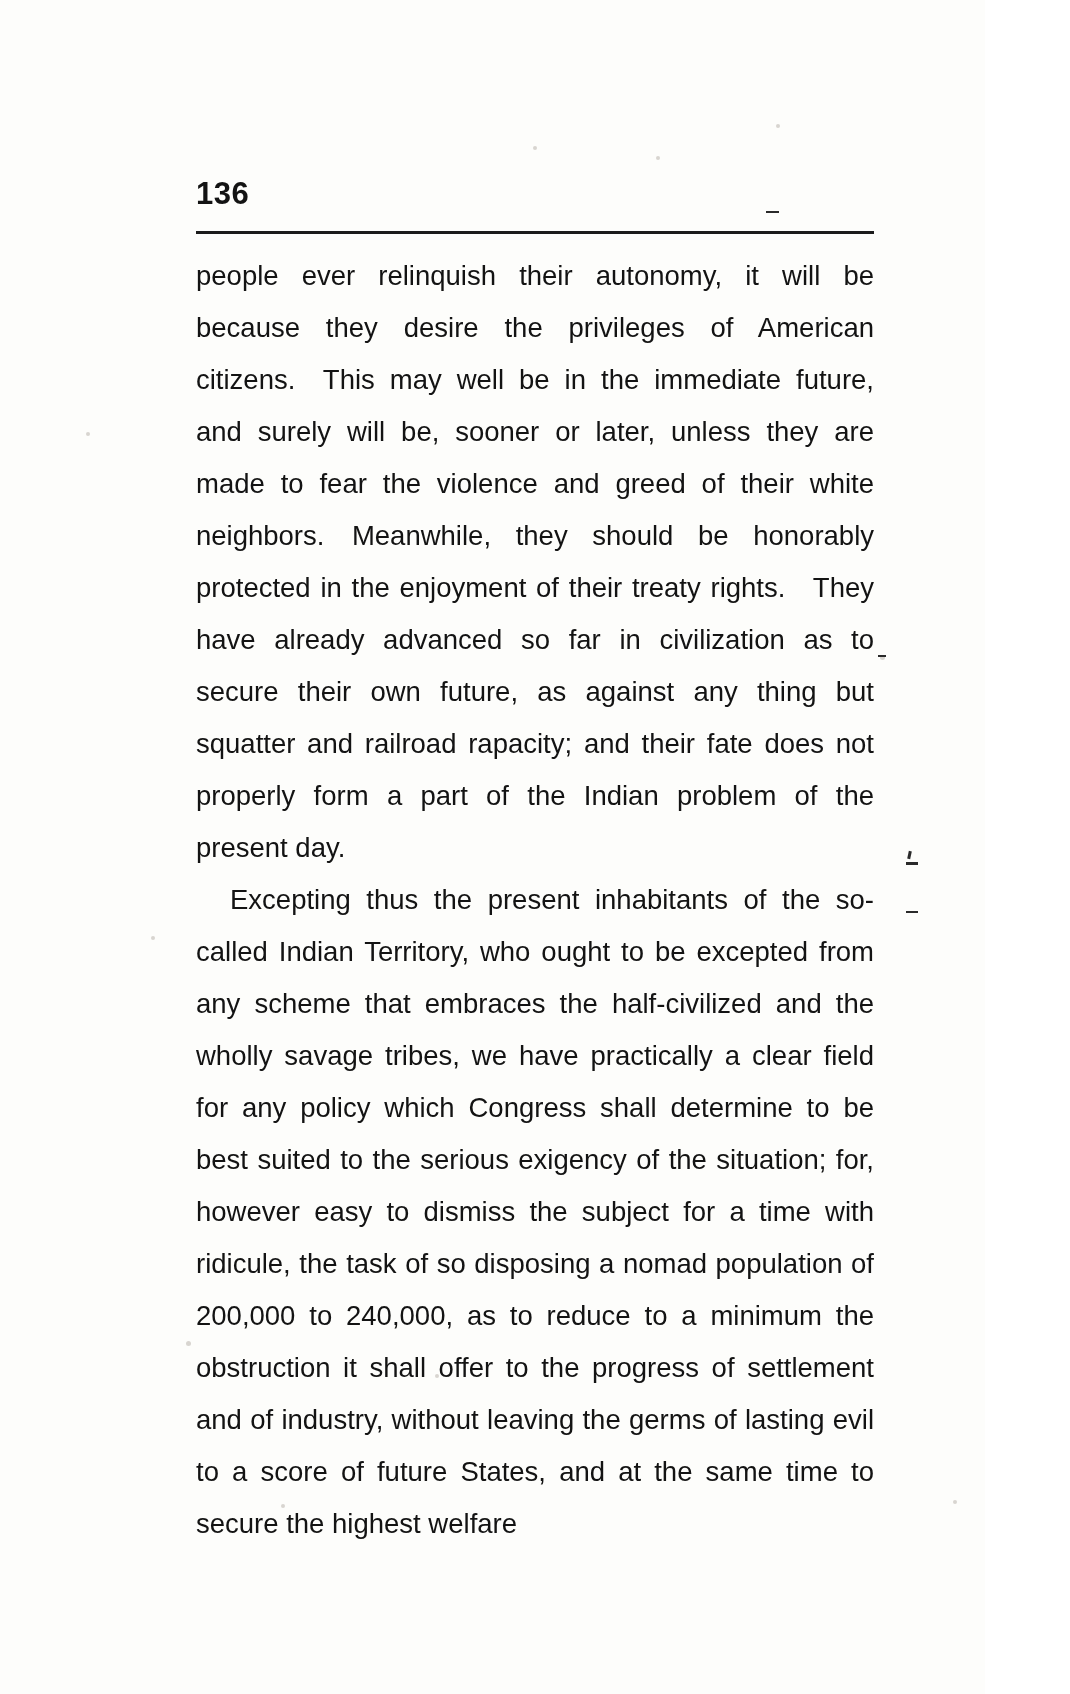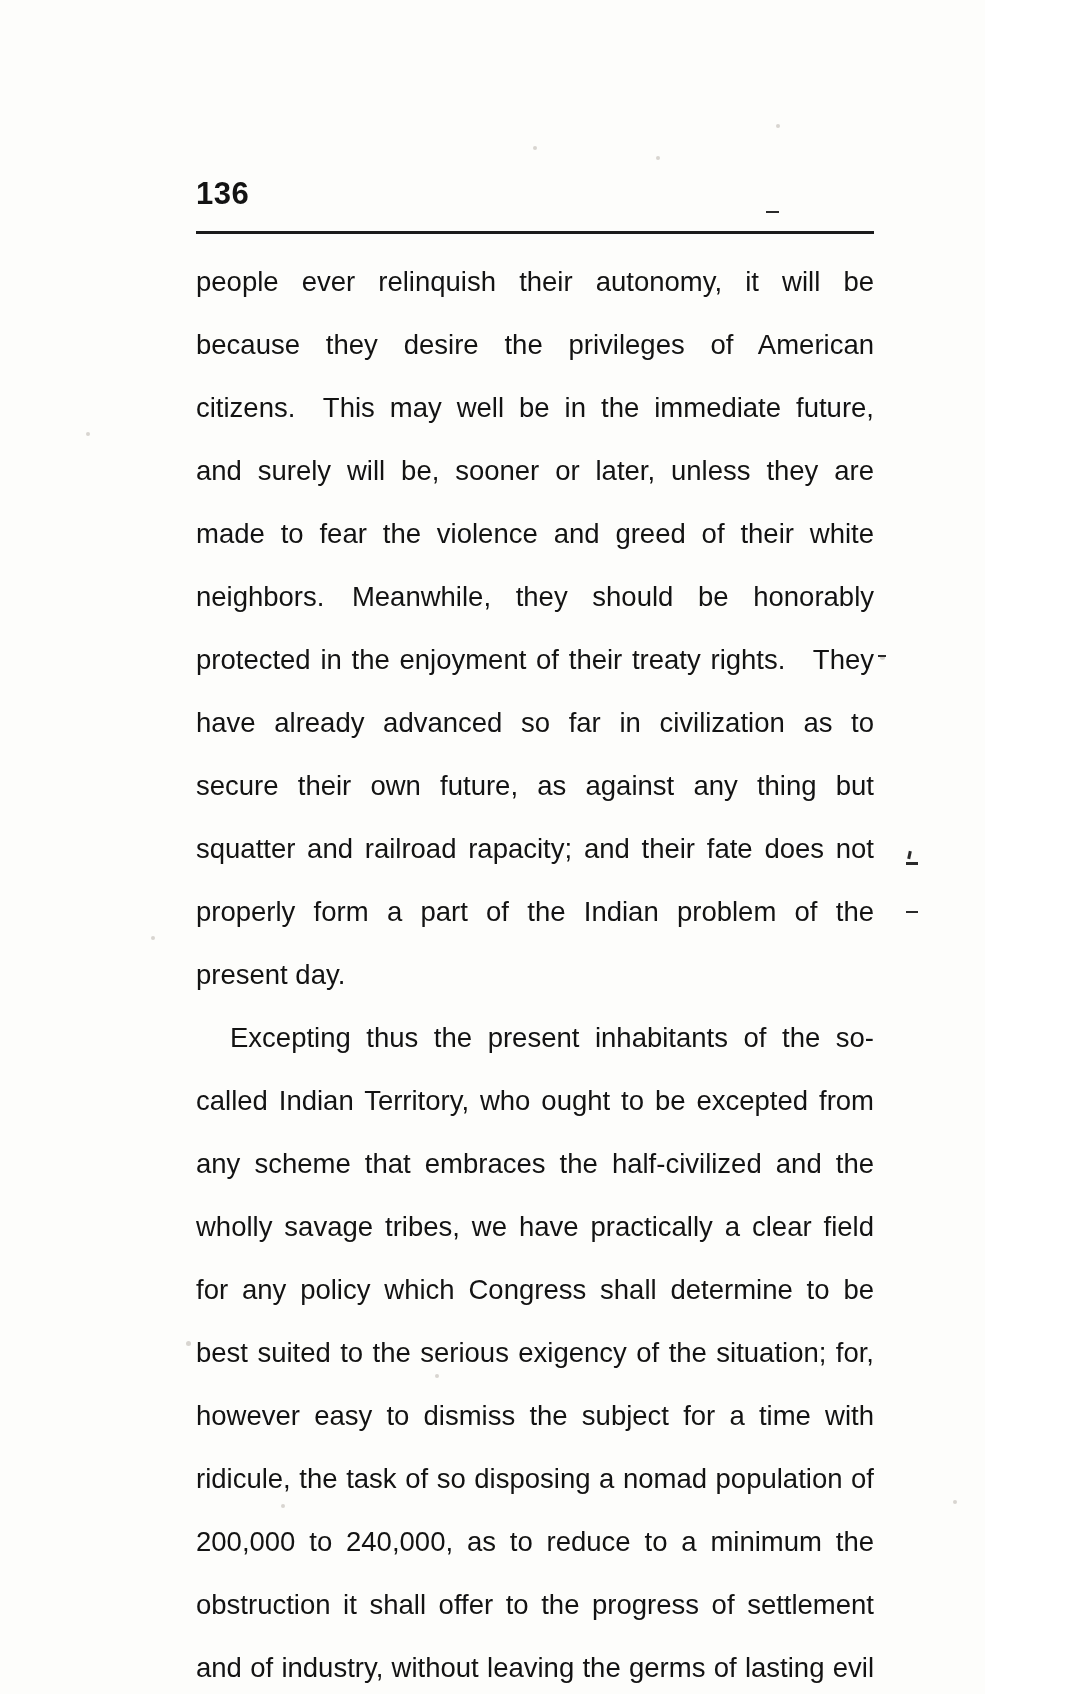--- a/index.html
+++ b/index.html
@@ -59,21 +59,21 @@
   }
   .body {
     position: absolute;
     left: 196px;
     top: 250px;
     width: 678px;
   }
   .para {
     margin: 0;
     font-size: 27.5px;
-    line-height: 63px;
+    line-height: 52px;
     text-align: justify;
     text-justify: inter-word;
     hyphens: manual;
   }
   .para.first { text-indent: 0; }
   .para.indent { text-indent: 34px; }
   .para + .para { margin-top: 0; }
   .tick {
     position: absolute;
     background: #2a2a2a;

